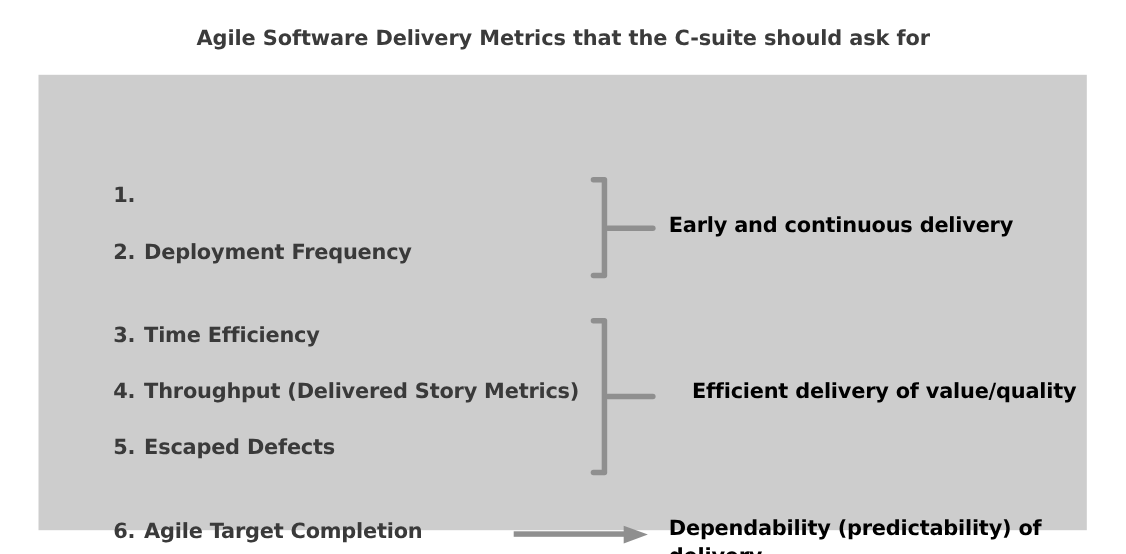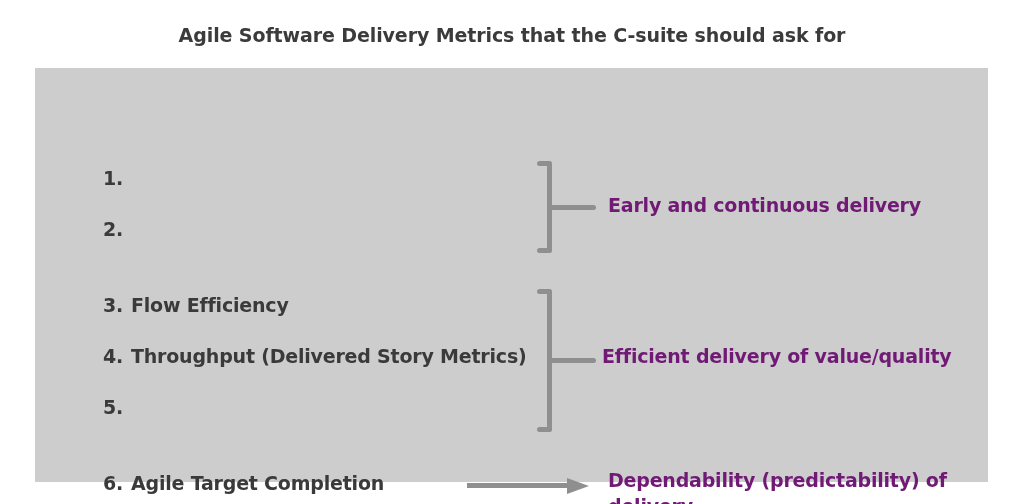--- a/index.html
+++ b/index.html
@@ -56,27 +56,27 @@
   }
   .m1 { left: 68px; top: 99px; }
   .m2 { left: 68px; top: 150px; }
   .m3 { left: 68px; top: 226px; }
   .m4 { left: 68px; top: 277px; }
   .m5 { left: 68px; top: 328px; }
   .m6 { left: 68px; top: 404px; }
 
   .outcome {
     position: absolute;
-    color: #701a75;
+    color: #000000;
     font-size: 19px;
     font-weight: 700;
     letter-spacing: -0.2px;
   }
   .o1 { left: 573px; top: 126px; white-space: nowrap; }
-  .o2 { left: 567px; top: 277px; white-space: nowrap; }
+  .o2 { left: 594px; top: 277px; white-space: nowrap; }
   .o3 { left: 573px; top: 400px; width: 380px; line-height: 1.35; }
 
   
   .brace {
     position: absolute;
     display: block;
   }
   .brace .bar {
     position: absolute;
     background: #8f8f8f;
@@ -147,34 +147,36 @@
   <div class="title">Agile Software Delivery Metrics that the C-suite should ask for</div>
 
   <div class="panel">
 
     <div class="metric m1">
       <span class="num">1.</span>
     </div>
 
     <div class="metric m2">
       <span class="num">2.</span>
+      <span>Deployment Frequency</span>
     </div>
 
     <div class="metric m3">
       <span class="num">3.</span>
-      <span>Flow Efficiency</span>
+      <span>Time Efficiency</span>
     </div>
 
     <div class="metric m4">
       <span class="num">4.</span>
       <span>Throughput (Delivered Story Metrics)</span>
     </div>
 
     <div class="metric m5">
       <span class="num">5.</span>
+      <span>Escaped Defects</span>
     </div>
 
     <div class="metric m6">
       <span class="num">6.</span>
       <span>Agile Target Completion</span>
     </div>
 
     <div class="brace brace1">
       <span class="bar top-arm"></span>
       <span class="bar vert"></span>

